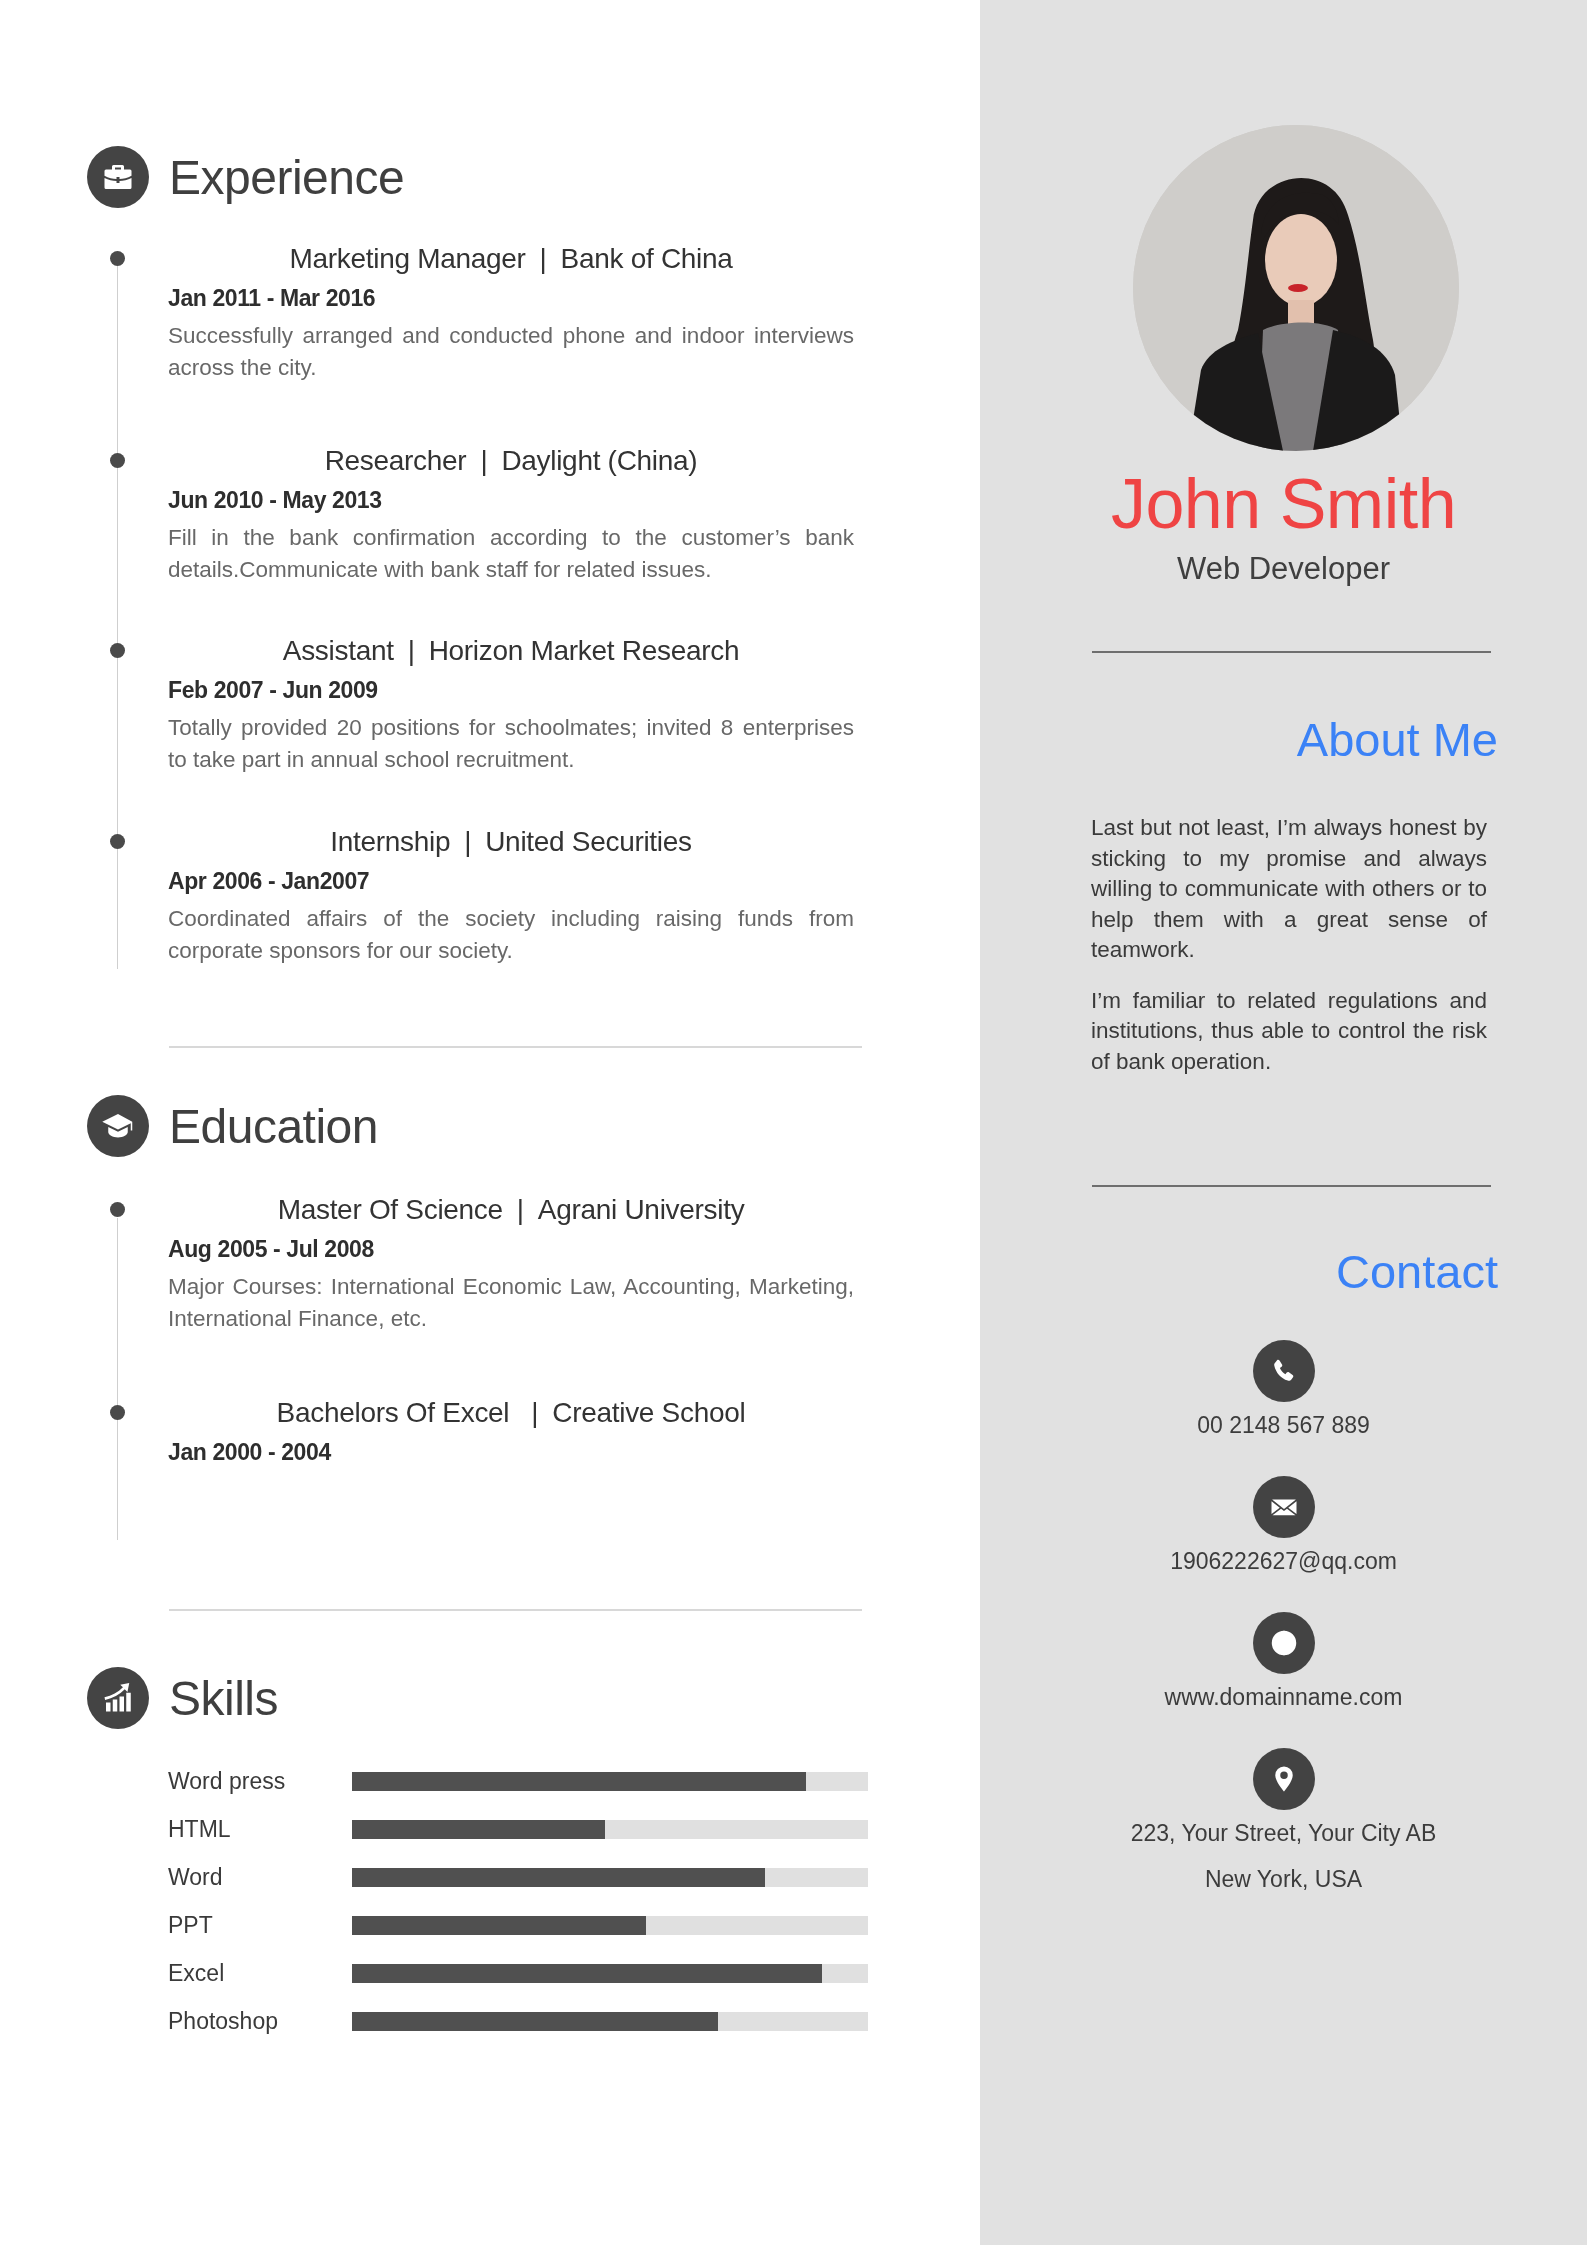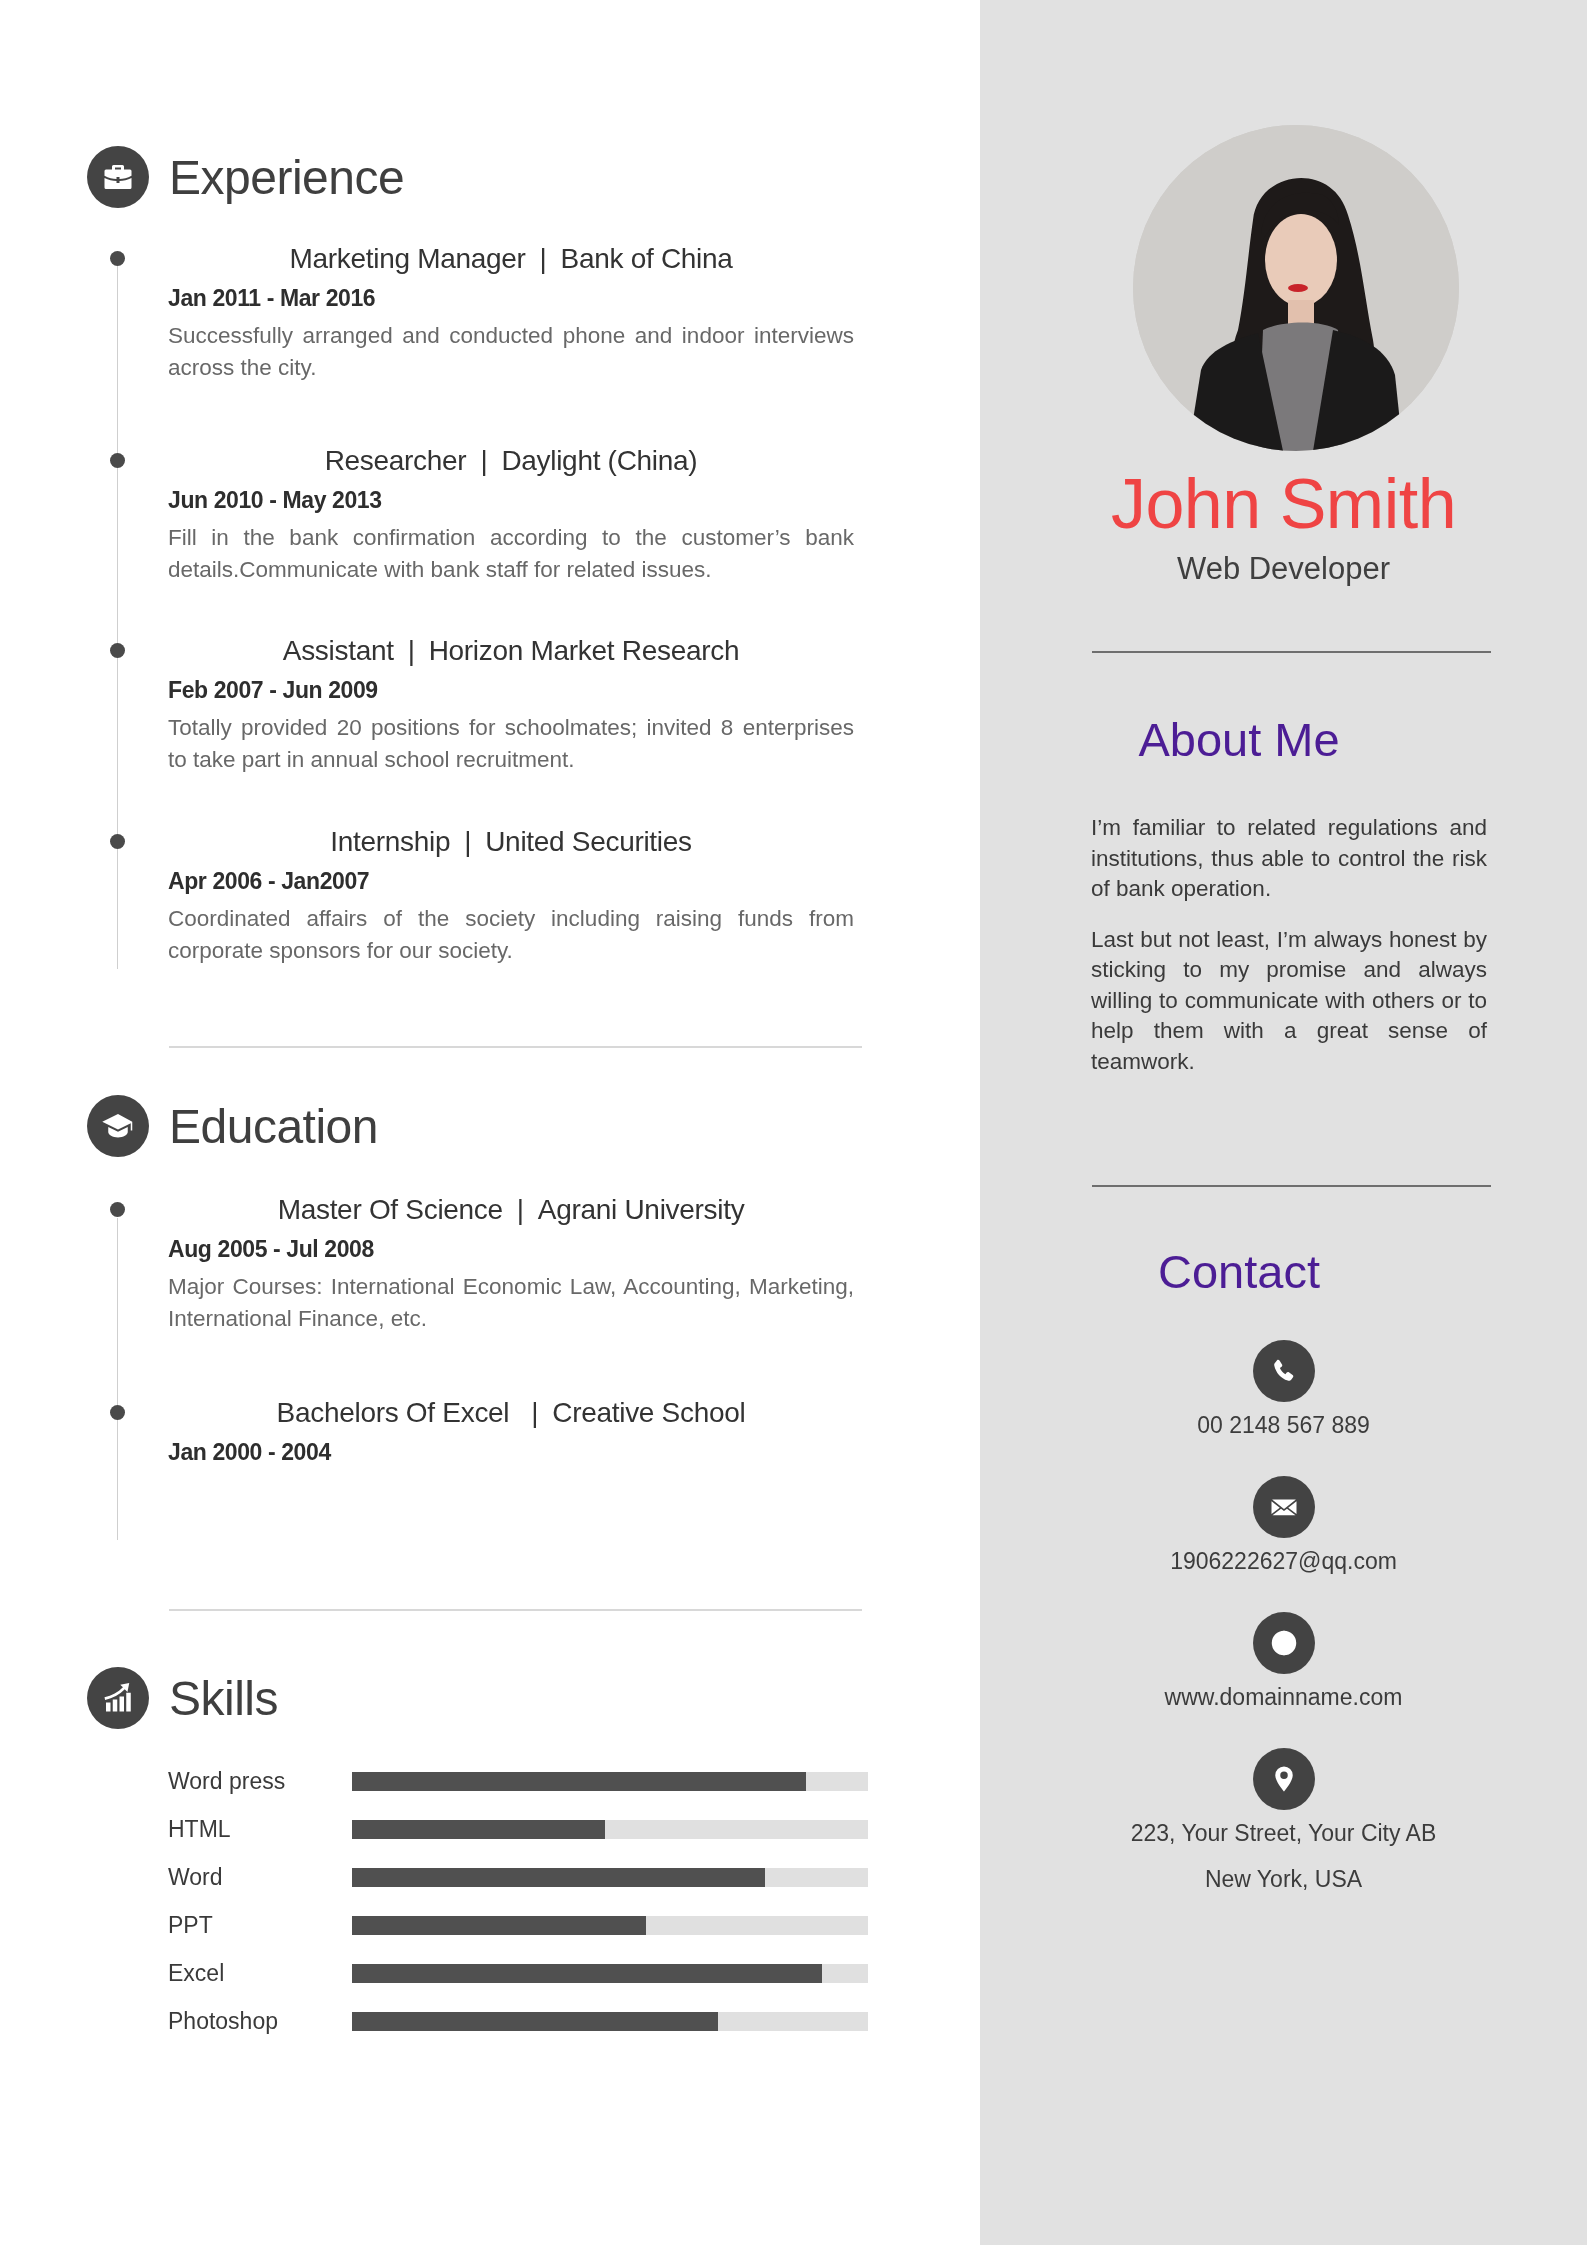--- a/index.html
+++ b/index.html
@@ -31,21 +31,21 @@
   .skill-label { position: absolute; left: 0; top: 0; font-size: 23px; color: #3a3a3a; line-height: 30px; }
   .skill-track { position: absolute; left: 184px; top: 6px; width: 516px; height: 19px; background: #e0e0e0; }
   .skill-fill { height: 100%; background: #505050; }
 
   
   .photo { position: absolute; left: 1133px; top: 125px; width: 326px; height: 326px; border-radius: 50%; background: #cfcdca; overflow: hidden; }
   .photo svg { width: 100%; height: 100%; display: block; }
   .name { position: absolute; left: 980px; width: 607px; top: 462px; text-align: center; font-size: 70px; color: #ef4444; letter-spacing: -0.5px; line-height: 84px; }
   .role { position: absolute; left: 980px; width: 607px; top: 550px; text-align: center; font-size: 31px; color: #3f3f3f; line-height: 38px; }
   .divider-right { position: absolute; left: 1092px; width: 399px; height: 2px; background: #6e6e6e; }
-  .r-title { position: absolute; left: 980px; width: 518px; text-align: center; font-size: 47px; color: #4c1d95; line-height: 56px; }
+  .r-title { position: absolute; left: 980px; width: 518px; text-align: right; font-size: 47px; color: #3b82f6; line-height: 56px; }
   .about { position: absolute; left: 1091px; width: 396px; top: 813px; font-size: 22.5px; color: #3a3a3a; line-height: 30.5px; text-align: justify; }
   .about p + p { margin-top: 20px; }
 
   .contact-item { position: absolute; left: 980px; width: 607px; text-align: center; }
   .c-icon { width: 62px; height: 62px; border-radius: 50%; background: #434343; margin: 0 auto; display: flex; align-items: center; justify-content: center; }
   .c-icon svg { width: 30px; height: 30px; fill: #ffffff; }
   .c-text { margin-top: 8px; font-size: 23px; color: #3c3c3c; line-height: 30px; }
 </style>
 </head>
 <body>
@@ -187,22 +187,22 @@
   </svg>
 </div>
 
 <div class="name">John Smith</div>
 <div class="role">Web Developer</div>
 
 <div class="divider-right" style="top:651px;"></div>
 
 <div class="r-title" style="top:712px;">About Me</div>
 <div class="about">
+  <p>Last but not least, I’m always honest by sticking to my promise and always willing to communicate with others or to help them with a great sense of teamwork.</p>
   <p>I’m familiar to related regulations and institutions, thus able to control the risk of bank operation.</p>
-  <p>Last but not least, I’m always honest by sticking to my promise and always willing to communicate with others or to help them with a great sense of teamwork.</p>
 </div>
 
 <div class="divider-right" style="top:1185px;"></div>
 
 <div class="r-title" style="top:1244px;">Contact</div>
 
 <div class="contact-item" style="top:1340px;">
   <div class="c-icon">
     <svg viewBox="0 0 24 24">
         <path d="M6.6 3.2c.6-.4 1.4-.2 1.8.4l2 3.2c.4.6.2 1.3-.3 1.7l-1.4 1c.8 2 2.4 3.9 4.4 5l1.1-1.3c.4-.5 1.2-.6 1.7-.2l3 2.2c.6.4.7 1.2.3 1.8l-1.3 1.8c-.7.9-1.9 1.2-2.9.8C9.4 17.8 5.5 13.3 4.2 7.5c-.2-1 .2-2 1-2.6z"></path>

